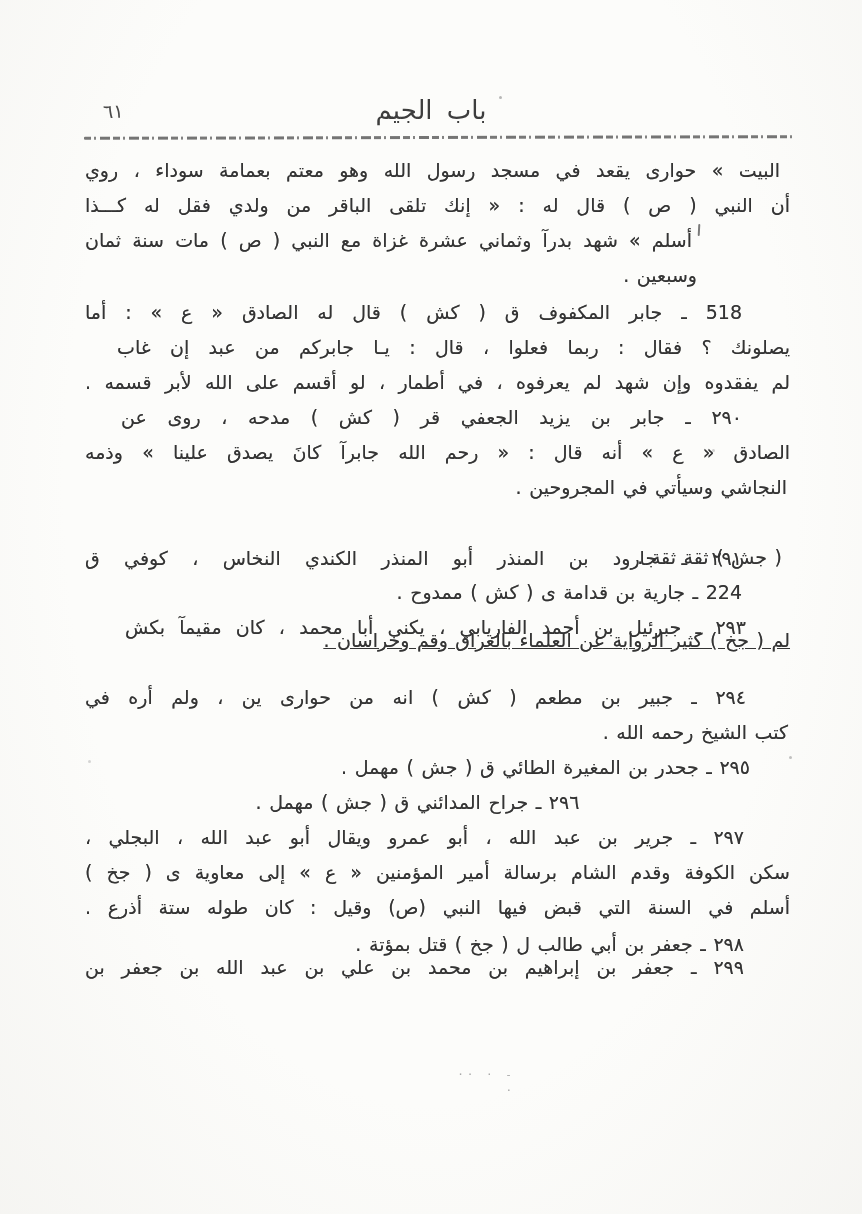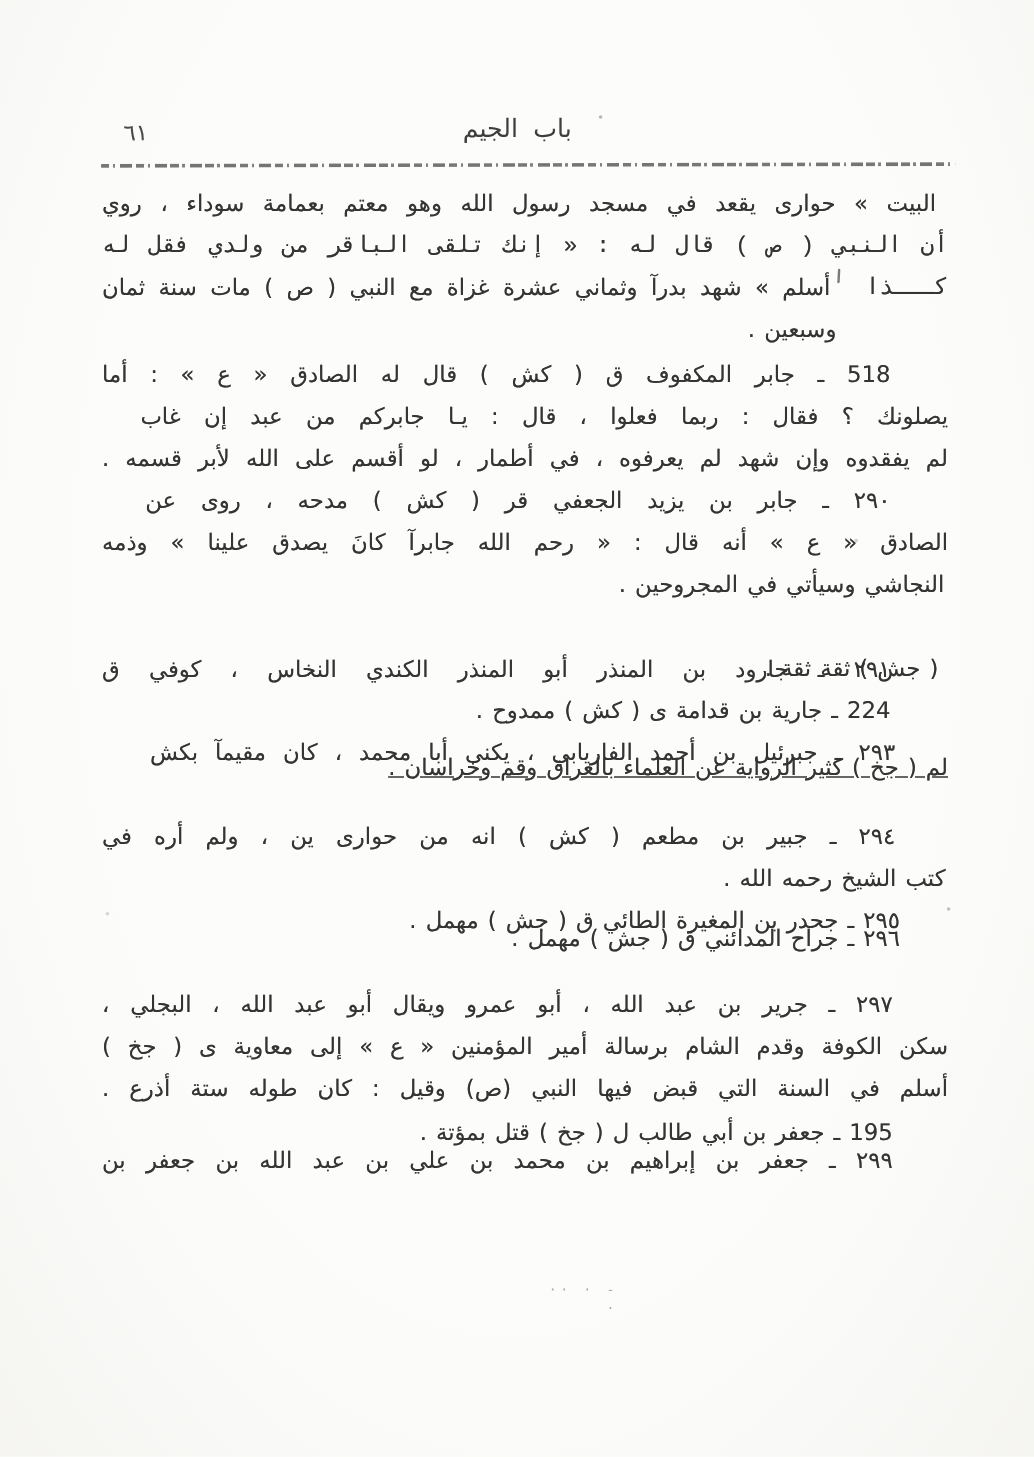--- a/index.html
+++ b/index.html
@@ -18,21 +18,21 @@
   }
   .page-number{
     position:absolute;top:100px;left:103px;
     font-size:19px;color:#4a4a4a;
     letter-spacing:4px;
     transform:rotate(-2deg);
   }
   .chapter-title{
     position:absolute;top:95px;right:0;left:0;
     text-align:center;
-    font-size:21px;color:#3d3d3d;
+    font-size:26px;color:#3d3d3d;
     word-spacing:6px;
   }
   .header-rule{
     position:absolute;top:136px;left:84px;width:712px;height:3px;
     background:
       repeating-linear-gradient(to right,
         #4c4c4c 0 7px, transparent 7px 10px,
         #5a5a5a 10px 12px, transparent 12px 16px,
         #474747 16px 26px, transparent 26px 29px);
     opacity:.75;
@@ -75,42 +75,42 @@
 <div class="page">
 
   <div class="page-number">٦١</div>
 
   <div class="chapter-title">باب الجيم</div>
 
   <div class="header-rule"></div>
 
   <div class="textblock">
       <div class="text-line justify" style="top: 153px; padding-right: 10px;">البيت » حوارى يقعد في مسجد رسول الله وهو معتم بعمامة سوداء ، روي</div>
-      <div class="text-line justify" style="top: 188px; padding-right: 0px; font-family: Liberation Mono, monospace;">أن النبي ( ص ) قال له : « إنك تلقى الباقر من ولدي فقل له كـــذا</div>
+      <div class="text-line justify" style="top: 188px; padding-right: 0px;">أن النبي ( ص ) قال له : « إنك تلقى الباقر من ولدي فقل له كـــذا</div>
       <div class="text-line justify" style="top: 223px; padding-right: 98px;">أسلم » شهد بدرآ وثماني عشرة غزاة مع النبي ( ص ) مات سنة ثمان</div>
       <div class="text-line right" style="top: 258px; padding-right: 93px;">وسبعين .</div>
       <div class="text-line justify" style="top: 295px; padding-right: 48px;">518 ـ جابر المكفوف ق ( كش ) قال له الصادق « ع » : أما</div>
       <div class="text-line justify" style="top: 330px; padding-right: 0px; margin-left: 32px;">يصلونك ؟ فقال : ربما فعلوا ، قال : يـا جابركم من عبد إن غاب</div>
       <div class="text-line justify" style="top: 365px; padding-right: 0px;">لم يفقدوه وإن شهد لم يعرفوه ، في أطمار ، لو أقسم على الله لأبر قسمه .</div>
       <div class="text-line justify" style="top: 400px; padding-right: 48px; margin-left: 36px;">٢٩٠ ـ جابر بن يزيد الجعفي قر ( كش ) مدحه ، روى عن</div>
       <div class="text-line justify" style="top: 435px; padding-right: 0px;">الصادق « ع » أنه قال : « رحم الله جابرآ كانَ يصدق علينا » وذمه</div>
       <div class="text-line right" style="top: 470px; padding-right: 3px;">النجاشي وسيأتي في المجروحين .</div>
       <div class="text-line justify" style="top: 505px; padding-right: 48px; margin-top: 36px;">٢٩١ ـ جارود بن المنذر أبو المنذر الكندي النخاس ، كوفي ق</div>
       <div class="text-line right" style="top: 540px; padding-right: 8px;">( جش ) ثقة ثقة .</div>
       <div class="text-line right" style="top: 575px; padding-right: 48px;">224 ـ جارية بن قدامة ى ( كش ) ممدوح .</div>
       <div class="text-line justify" style="top: 610px; padding-right: 44px; margin-left: 40px;">٢٩٣ ـ جبرئيل بن أحمد الفاريابي ، يكنى أبا محمد ، كان مقيمآ بكش</div>
       <div class="text-line right" style="top: 623px; padding-right: 0px; text-decoration: underline;">لم ( جخ ) كثير الرواية عن العلماء بالعراق وقم وخراسان .</div>
       <div class="text-line justify" style="top: 680px; padding-right: 44px;">٢٩٤ ـ جبير بن مطعم ( كش ) انه من حوارى ين ، ولم أره في</div>
       <div class="text-line right" style="top: 715px; padding-right: 2px;">كتب الشيخ رحمه الله .</div>
       <div class="text-line right" style="top: 750px; padding-right: 40px;">٢٩٥ ـ جحدر بن المغيرة الطائي ق ( جش ) مهمل .</div>
-      <div class="text-line right" style="top: 765px; padding-right: 40px;">٢٩٦ ـ جراح المدائني ق ( جش ) مهمل .</div>
+      <div class="text-line right" style="top: 785px; padding-right: 40px; text-align: center;">٢٩٦ ـ جراح المدائني ق ( جش ) مهمل .</div>
       <div class="text-line justify" style="top: 820px; padding-right: 46px;">٢٩٧ ـ جرير بن عبد الله ، أبو عمرو ويقال أبو عبد الله ، البجلي ،</div>
       <div class="text-line justify" style="top: 855px; padding-right: 0px;">سكن الكوفة وقدم الشام برسالة أمير المؤمنين « ع » إلى معاوية ى ( جخ )</div>
       <div class="text-line justify" style="top: 890px; padding-right: 0px;">أسلم في السنة التي قبض فيها النبي (ص) وقيل : كان طوله ستة أذرع .</div>
-      <div class="text-line right" style="top: 927px; padding-right: 46px;">195 ـ جعفر بن أبي طالب ل ( جخ ) قتل بمؤتة .</div>
+      <div class="text-line right" style="top: 927px; padding-right: 46px;">٢٩٨ ـ جعفر بن أبي طالب ل ( جخ ) قتل بمؤتة .</div>
       <div class="text-line justify" style="top: 950px; padding-right: 46px;">٢٩٩ ـ جعفر بن إبراهيم بن محمد بن علي بن عبد الله بن جعفر بن</div>
     </div>
 
   <div class="mark tick-mark"></div>
   <div class="mark dot-mark" style="top:96px;left:499px;"></div>
   <div class="mark dot-mark" style="top:449px;left:712px;opacity:.45;"></div>
   <div class="mark dot-mark" style="top:756px;left:789px;opacity:.6;"></div>
   <div class="mark dot-mark" style="top:760px;left:88px;opacity:.4;"></div>
   <div class="mark smudge">- · ·· .</div>
 

